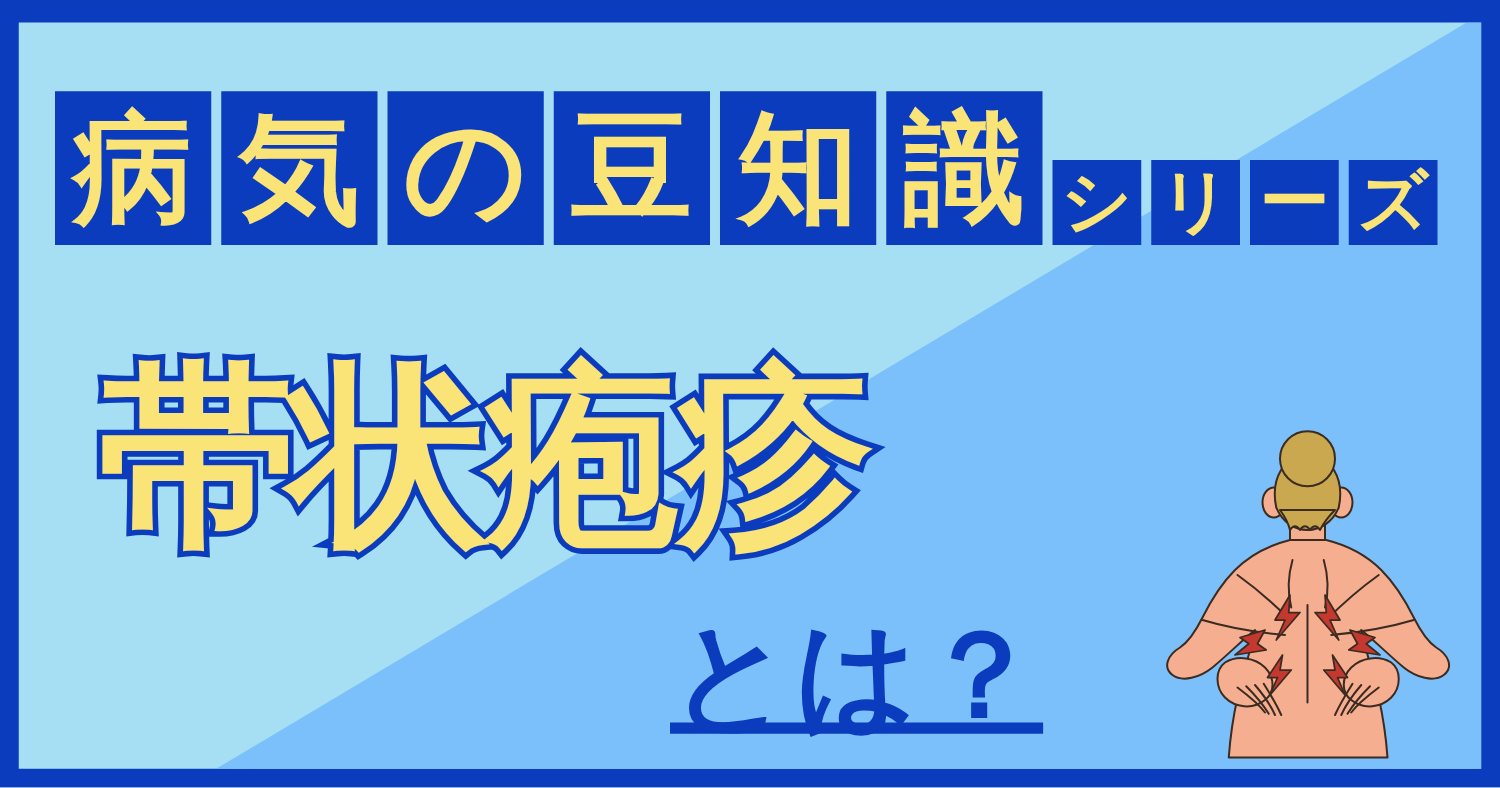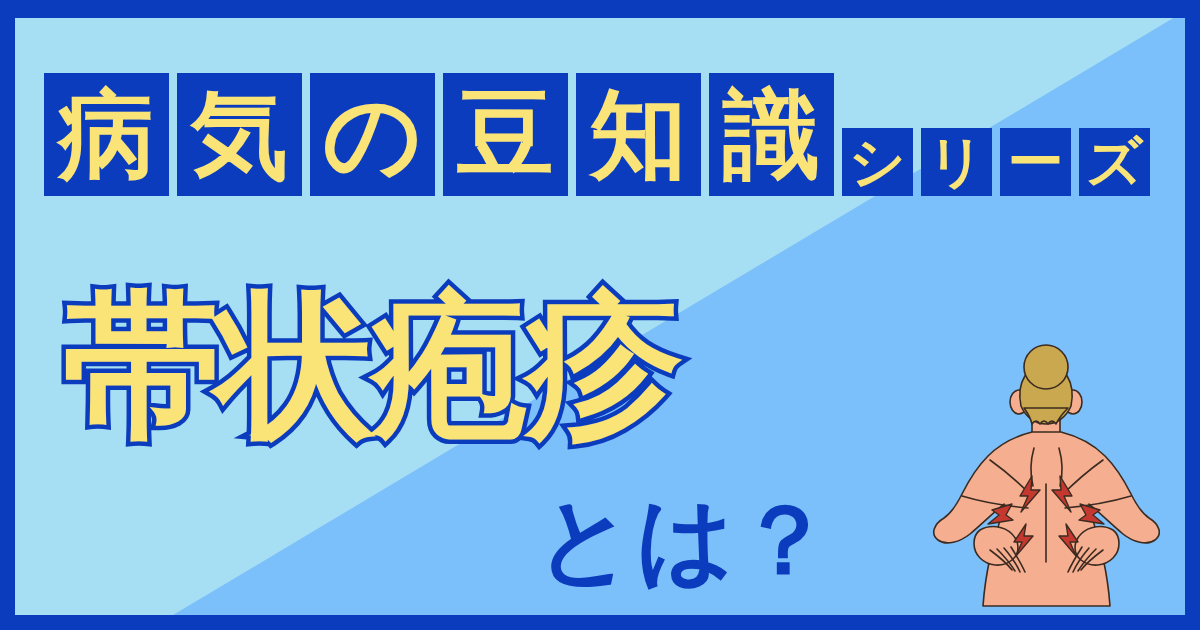--- a/index.html
+++ b/index.html
@@ -45,21 +45,21 @@
     width:125px; height:123px;
     font-size:97px;
   }
   .badge.small{
     width:71px; height:68px;
     font-size:56px;
   }
   
   #headline{
     position:absolute;
-    left:48px; top:268px;
+    left:64px; top:268px;
     font-family:"DejaVu Sans", sans-serif;
     font-weight:bold;
     font-size:158px;
     line-height:1;
     letter-spacing:-4px;
     color:#FBE477;
     white-space:nowrap;
     -webkit-text-stroke:9px #0B3CBE;
     paint-order:stroke fill;
   }
@@ -67,20 +67,21 @@
   #subtitle{
     position:absolute;
     left:521px; top:474px;
     font-family:"DejaVu Sans", sans-serif;
     font-weight:bold;
     font-size:96px;
     line-height:1;
     letter-spacing:2px;
     color:#0B3CBE;
     white-space:nowrap;
+    text-decoration:underline;
   }
   
   #illustration{
     position:absolute;
     right:10px; bottom:-4px;
     width:255px; height:275px;
   }
 </style>
 </head>
 <body>

